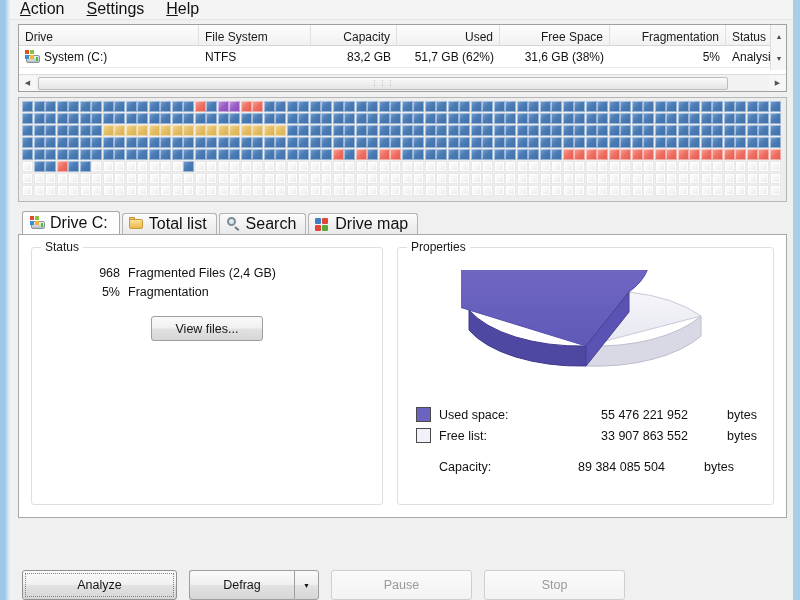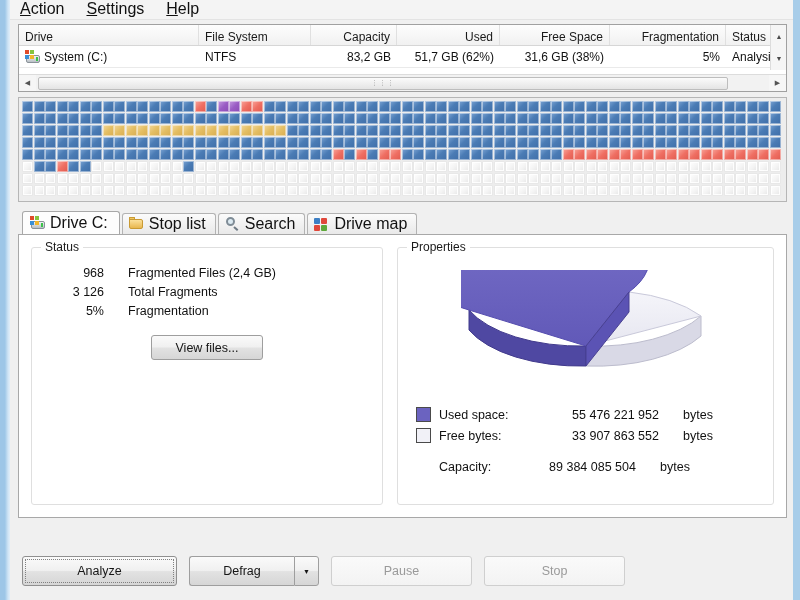--- a/index.html
+++ b/index.html
@@ -308,21 +308,21 @@
     font-size: 12.5px; color: #111;
   }
   .res-row {
     display: flex;
     font-size: 12.5px; color: #111;
     line-height: 19px;
   }
   .res-num {
     width: 84px;
     text-align: right;
-    padding-right: 24px;
+    padding-right: 8px;
     flex: 0 0 84px;
   }
   #view-files-wrap { display: flex; justify-content: center; margin-top: 14px; }
 
   .btn {
     background: linear-gradient(to bottom,#fafafa 0%,#f0f0f0 48%,#e2e2e2 52%,#d6d6d6 100%);
     border: 1px solid #9e9e9e;
     border-radius: 3px;
     font-size: 12.5px;
     color: #161616;
@@ -345,32 +345,32 @@
 
   #legend-table { margin: 16px 0 0 6px; font-size: 12.5px; color: #111; }
   .lg-row { display: flex; align-items: center; height: 21px; }
   .swatch {
     width: 15px; height: 15px;
     border: 1px solid #4a4a4a;
     margin-right: 8px;
     flex: 0 0 15px;
   }
   .lg-label { width: 118px; flex: 0 0 118px; }
-  .lg-val { width: 126px; flex: 0 0 126px; text-align: center; padding-right: 9px; }
+  .lg-val { width: 126px; flex: 0 0 126px; text-align: left; padding-right: 9px; margin-left: 44px; }
   .lg-unit { color: #111; }
   .lg-row.indent { margin-top: 10px; padding-left: 23px; }
   .lg-row.indent .lg-label { width: 95px; flex: 0 0 95px; }
 
   
   #bottombar {
     position: absolute;
     left: 0; bottom: 0;
     width: 669px; height: 44px;
     display: flex;
-    align-items: flex-start;
+    align-items: flex-end;
     padding-left: 12px;
     gap: 12px;
   }
   #analyze-btn {
     width: 155px; height: 30px;
     position: relative;
     border: 1px solid #8f8f8f;
   }
   #analyze-btn::after {
     content: "";
@@ -471,21 +471,21 @@
             </span>
           <span class="led"></span>
         </span>
         <span>Drive C:</span>
       </div>
       <div class="tab">
         <span class="tab-ico ico-folder">
             <span class="f2"></span>
             <span class="f1"></span>
           </span>
-        <span>Stop list</span>
+        <span>Total list</span>
       </div>
       <div class="tab">
         <span class="tab-ico ico-search">
             <span class="glass"></span>
             <span class="handle"></span>
           </span>
         <span>Search</span>
       </div>
       <div class="tab">
         <span class="tab-ico ico-map">
@@ -501,24 +501,20 @@
     <div id="tabpanel">
 
       <div class="group" id="status-group">
         <div class="legend">Status</div>
 
 
 
         <div class="res-row">
           <span class="res-num">968</span>
           <span>Fragmented Files (2,4 GB)</span>
-        </div>
-        <div class="res-row">
-          <span class="res-num">3 126</span>
-          <span>Total Fragments</span>
         </div>
         <div class="res-row">
           <span class="res-num">5%</span>
           <span>Fragmentation</span>
         </div>
 
         <div id="view-files-wrap">
           <div class="btn" id="view-files-btn">View files...</div>
         </div>
       </div>
@@ -553,21 +549,21 @@
 
         <div id="legend-table">
           <div class="lg-row">
             <span class="swatch" id="sw-used" style="background: rgb(107, 99, 192);"></span>
             <span class="lg-label">Used space:</span>
             <span class="lg-val">55 476 221 952</span>
             <span class="lg-unit">bytes</span>
           </div>
           <div class="lg-row">
             <span class="swatch" id="sw-free" style="background: rgb(241, 241, 247);"></span>
-            <span class="lg-label">Free bytes:</span>
+            <span class="lg-label">Free list:</span>
             <span class="lg-val">33 907 863 552</span>
             <span class="lg-unit">bytes</span>
           </div>
           <div class="lg-row indent">
             <span class="lg-label">Capacity:</span>
             <span class="lg-val">89 384 085 504</span>
             <span class="lg-unit">bytes</span>
           </div>
         </div>
       </div>

